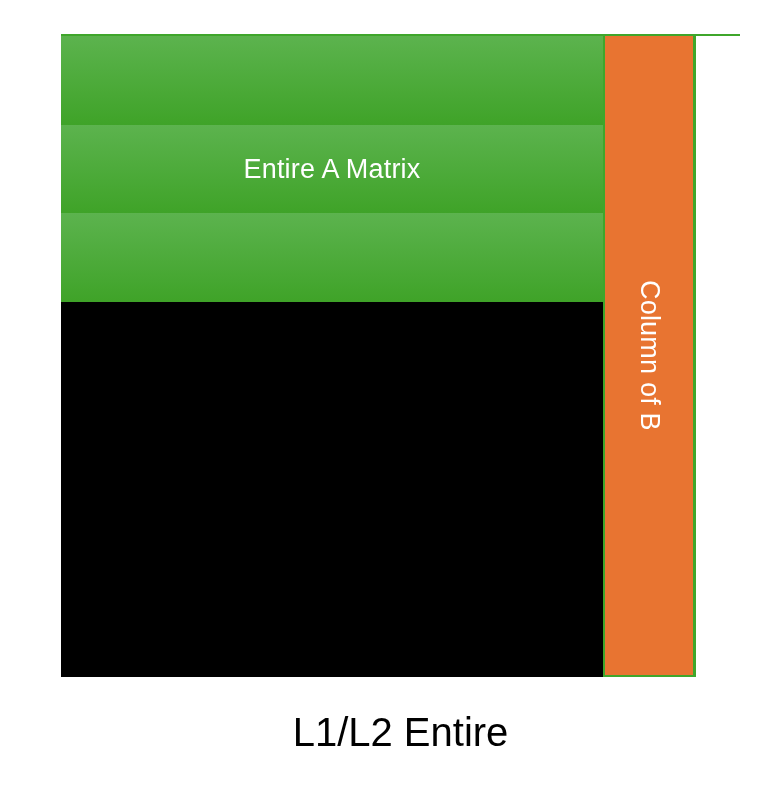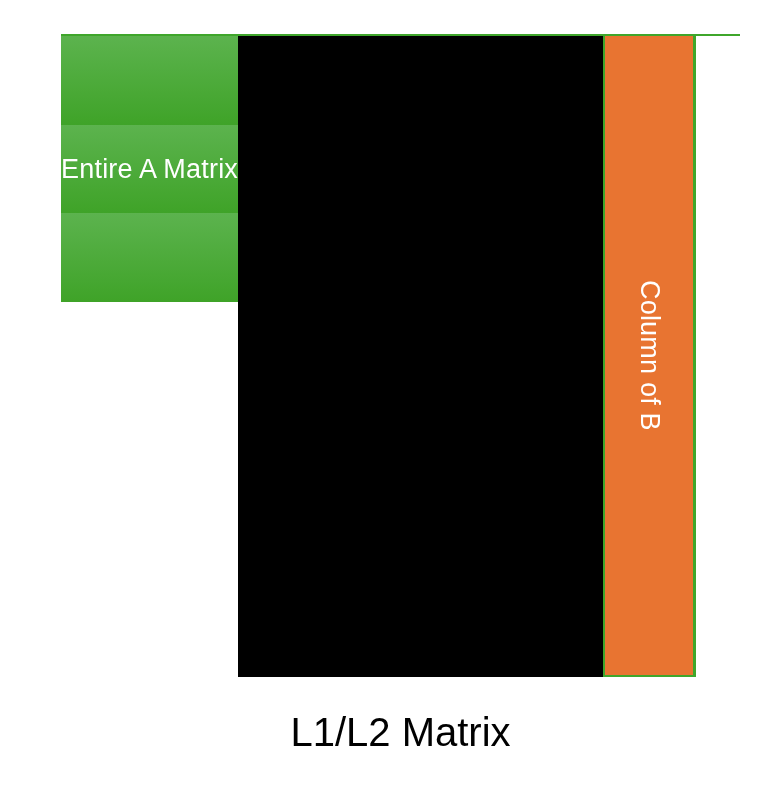--- a/index.html
+++ b/index.html
@@ -22,21 +22,21 @@
     width: 679px;
     height: 643px;
     box-sizing: border-box;
     border-top: 2px solid var(--border-green, #3fa62b);
     display: flex;
     flex-direction: row;
   }
   .left-stack {
     width: 542px;
     display: flex;
-    flex-direction: row;
+    flex-direction: column;
   }
   .a-matrix-region {
     height: 266px;
     display: flex;
     flex-direction: column;
   }
   .band {
     flex: 1 1 0;
     background: linear-gradient(180deg, var(--band-top, #5cb34e) 0%, var(--band-bottom, #3fa328) 100%);
     display: flex;
@@ -93,14 +93,14 @@
           <span class="a-matrix-label">Entire A Matrix</span>
         </div>
         <div class="band"></div>
       </div>
       <div class="cache-black-region"></div>
     </div>
     <div class="b-column-region">
       <span class="b-column-label">Column of B</span>
     </div>
   </div>
-  <div class="caption">L1/L2 Matrix</div>
+  <div class="caption">L1/L2 Entire</div>
 </div>
 
 </body></html>

